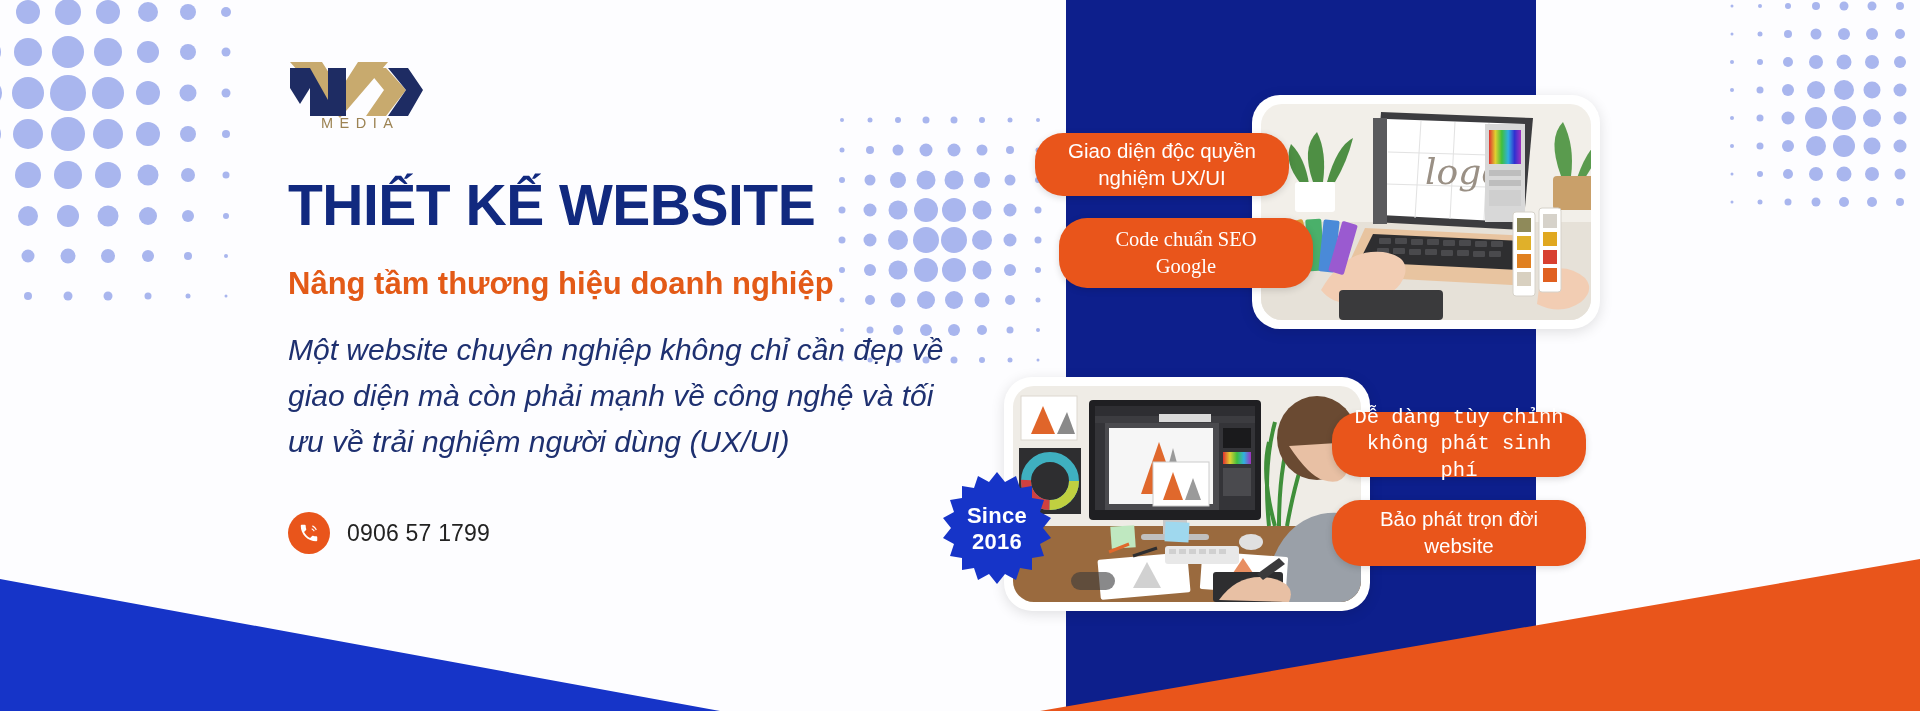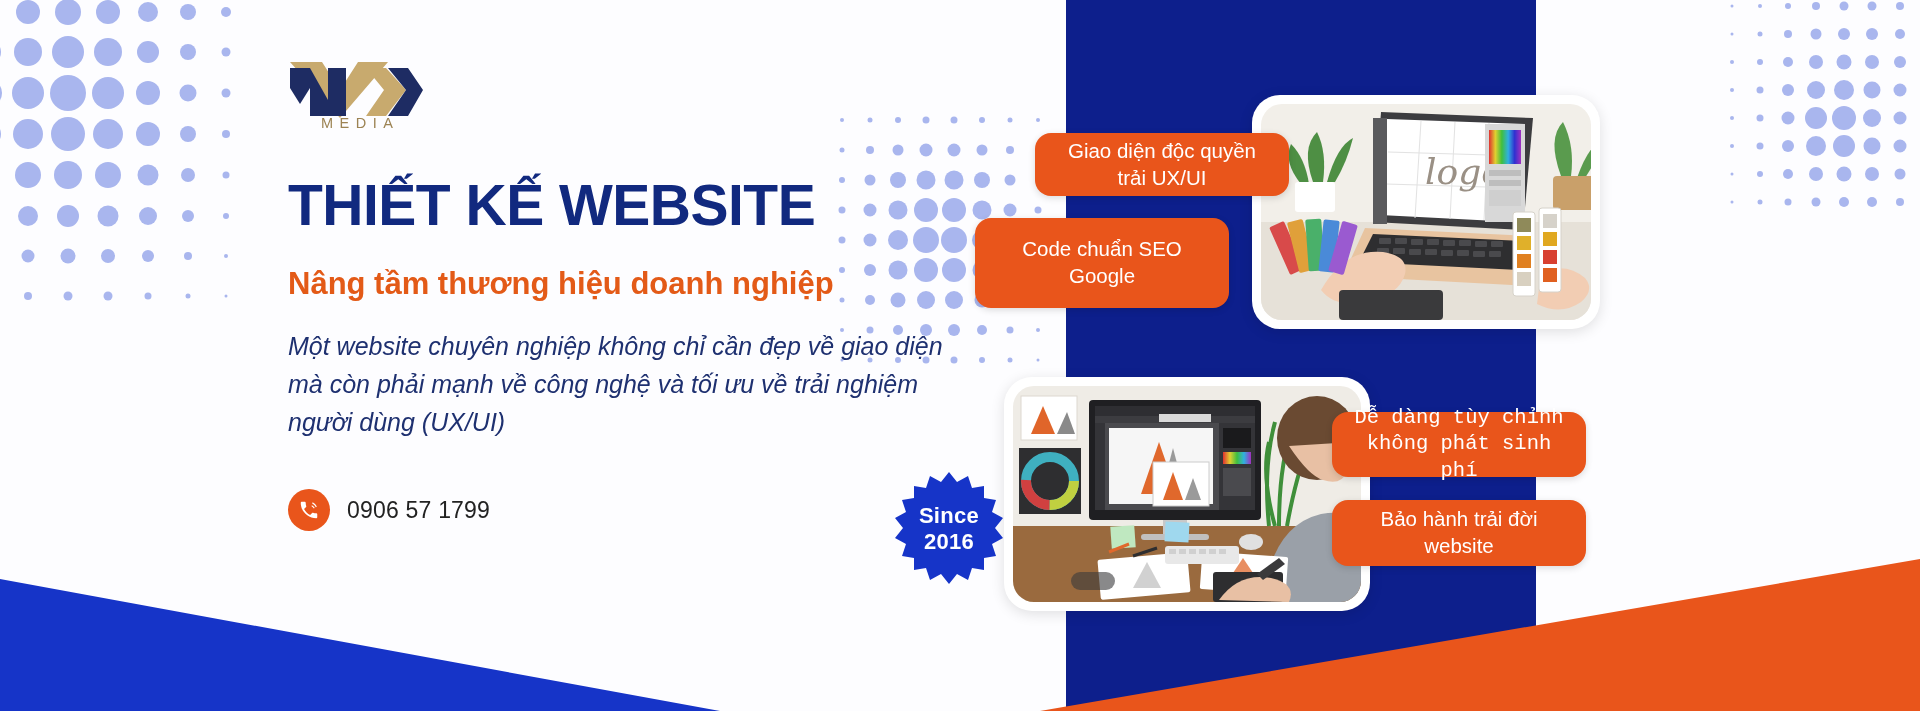--- a/index.html
+++ b/index.html
@@ -60,21 +60,21 @@
   }
   .subhead{
     font-size:31px;
     font-weight:700;
     color:#E35A17;
     line-height:1.15;
     margin:16px 0 26px 0;
     white-space:nowrap;
   }
   .paragraph{
-    font-size:25px;
+    font-size:30px;
     font-style:italic;
     color:#1E3070;
     line-height:1.52;
     margin:0;
     max-width:660px;
     font-weight:400;
   }
 
   
   .contact-row{
@@ -114,41 +114,41 @@
     overflow:hidden;
     position:relative;
   }
   .photo-top{left:1252px;top:95px;width:348px;height:234px;}
   .photo-bot{left:1004px;top:377px;width:366px;height:234px;}
 
   
   .pill{
     position:absolute;
     background:#E9551B;
-    border-radius:16px;
+    border-radius:28px;
     color:#ffffff;
     font-size:20.5px;
     line-height:1.3;
     text-align:center;
     display:flex;
     align-items:center;
     justify-content:center;
     padding:0 22px;
     box-sizing:border-box;
     box-shadow:0 2px 7px rgba(0,0,0,0.14);
   }
   .pill-1{left:1035px;top:133px;width:254px;height:63px;}
-  .pill-2{left:975px;top:218px;width:254px;height:90px;}
+  .pill-2{left:1059px;top:218px;width:254px;height:70px;font-family:Liberation Serif, serif;}
   .pill-3{left:1332px;top:412px;width:254px;height:65px;font-family:Liberation Mono, monospace;}
   .pill-4{left:1332px;top:500px;width:254px;height:66px;}
 
   
   .badge{
     position:absolute;
-    left:890px;top:470px;
+    left:938px;top:470px;
     width:118px;height:118px;
   }
   .badge-text{
     position:absolute;
     inset:0;
     display:flex;
     flex-direction:column;
     align-items:center;
     justify-content:center;
     color:#ffffff;
@@ -552,41 +552,41 @@
           <line x1="96" y1="166" x2="116" y2="158"></line>
         </g>
         <line x1="120" y1="170" x2="144" y2="162" stroke="#2e2e30" stroke-width="3"></line>
       </svg>
     </div>
   </div>
 
   <div class="pill pill-1">
     <span>
       <span>Giao diện độc quyền</span><br>
-      <span>trải UX/UI</span>
+      <span>nghiệm UX/UI</span>
     </span>
   </div>
 
   <div class="pill pill-2">
     <span>
       <span>Code chuẩn SEO</span><br>
       <span>Google</span>
     </span>
   </div>
 
   <div class="pill pill-3">
     <span>
       <span>Dễ dàng tùy chỉnh</span><br>
       <span>không phát sinh phí</span>
     </span>
   </div>
 
   <div class="pill pill-4">
     <span>
-      <span>Bảo hành trải đời</span><br>
+      <span>Bảo phát trọn đời</span><br>
       <span>website</span>
     </span>
   </div>
 
   <div class="badge">
     <svg width="118" height="118" viewBox="0 0 118 118">
       <polygon fill="#1634C8" points="59,2 67,12 78,6 82,18 94,16 94,28 106,30 102,42 113,48 105,58 113,68 102,74 106,86 94,88 94,100 82,98 78,110 67,104 59,114 51,104 40,110 36,98 24,100 24,88 12,86 16,74 5,68 13,58 5,48 16,42 12,30 24,28 24,16 36,18 40,6 51,12"></polygon>
     </svg>
     <div class="badge-text">
       <span>Since</span>

